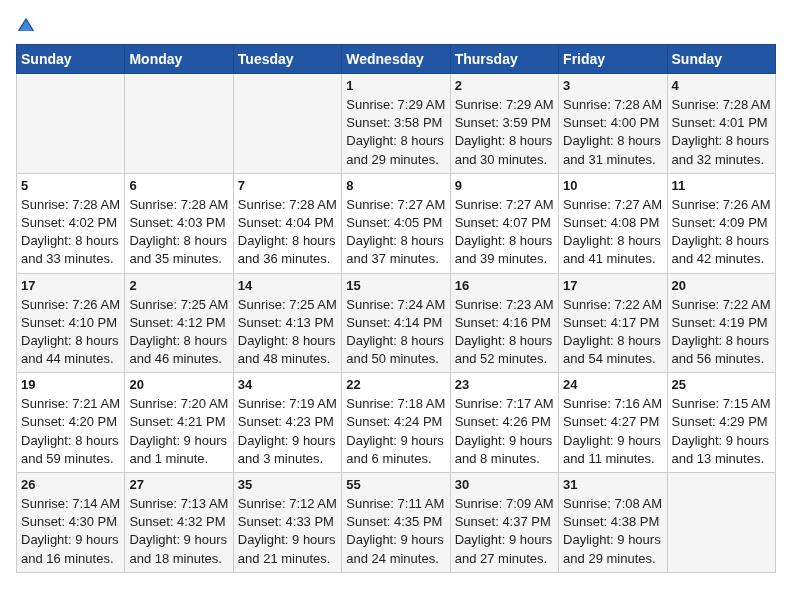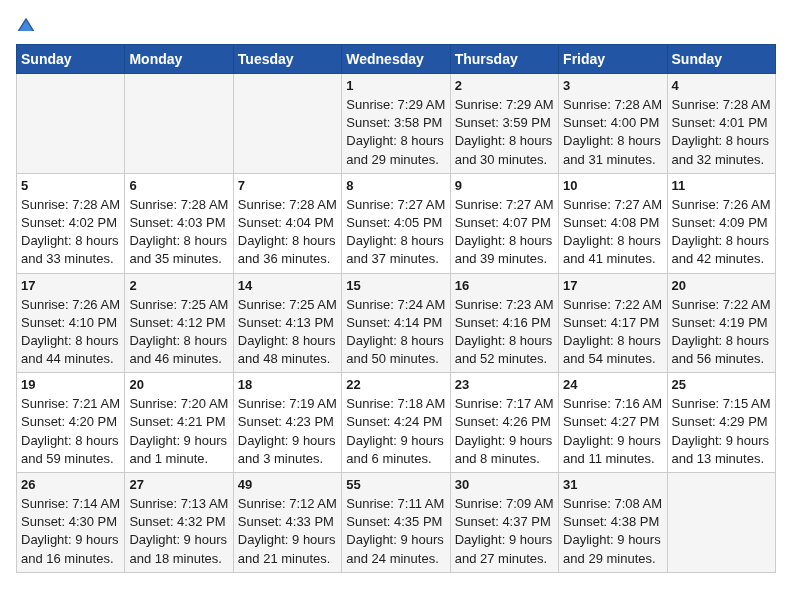--- a/index.html
+++ b/index.html
@@ -209,21 +209,21 @@
       <tr>
         <td>
           <span class="day-number">19</span>
           <div class="day-info">Sunrise: 7:21 AM<br>Sunset: 4:20 PM<br>Daylight: 8 hours and 59 minutes.</div>
         </td>
         <td>
           <span class="day-number">20</span>
           <div class="day-info">Sunrise: 7:20 AM<br>Sunset: 4:21 PM<br>Daylight: 9 hours and 1 minute.</div>
         </td>
         <td>
-          <span class="day-number">18</span>
+          <span class="day-number">34</span>
           <div class="day-info">Sunrise: 7:19 AM<br>Sunset: 4:23 PM<br>Daylight: 9 hours and 3 minutes.</div>
         </td>
         <td>
           <span class="day-number">22</span>
           <div class="day-info">Sunrise: 7:18 AM<br>Sunset: 4:24 PM<br>Daylight: 9 hours and 6 minutes.</div>
         </td>
         <td>
           <span class="day-number">23</span>
           <div class="day-info">Sunrise: 7:17 AM<br>Sunset: 4:26 PM<br>Daylight: 9 hours and 8 minutes.</div>
         </td>
@@ -239,21 +239,21 @@
       <tr>
         <td>
           <span class="day-number">26</span>
           <div class="day-info">Sunrise: 7:14 AM<br>Sunset: 4:30 PM<br>Daylight: 9 hours and 16 minutes.</div>
         </td>
         <td>
           <span class="day-number">27</span>
           <div class="day-info">Sunrise: 7:13 AM<br>Sunset: 4:32 PM<br>Daylight: 9 hours and 18 minutes.</div>
         </td>
         <td>
-          <span class="day-number">49</span>
+          <span class="day-number">35</span>
           <div class="day-info">Sunrise: 7:12 AM<br>Sunset: 4:33 PM<br>Daylight: 9 hours and 21 minutes.</div>
         </td>
         <td>
           <span class="day-number">55</span>
           <div class="day-info">Sunrise: 7:11 AM<br>Sunset: 4:35 PM<br>Daylight: 9 hours and 24 minutes.</div>
         </td>
         <td>
           <span class="day-number">30</span>
           <div class="day-info">Sunrise: 7:09 AM<br>Sunset: 4:37 PM<br>Daylight: 9 hours and 27 minutes.</div>
         </td>

